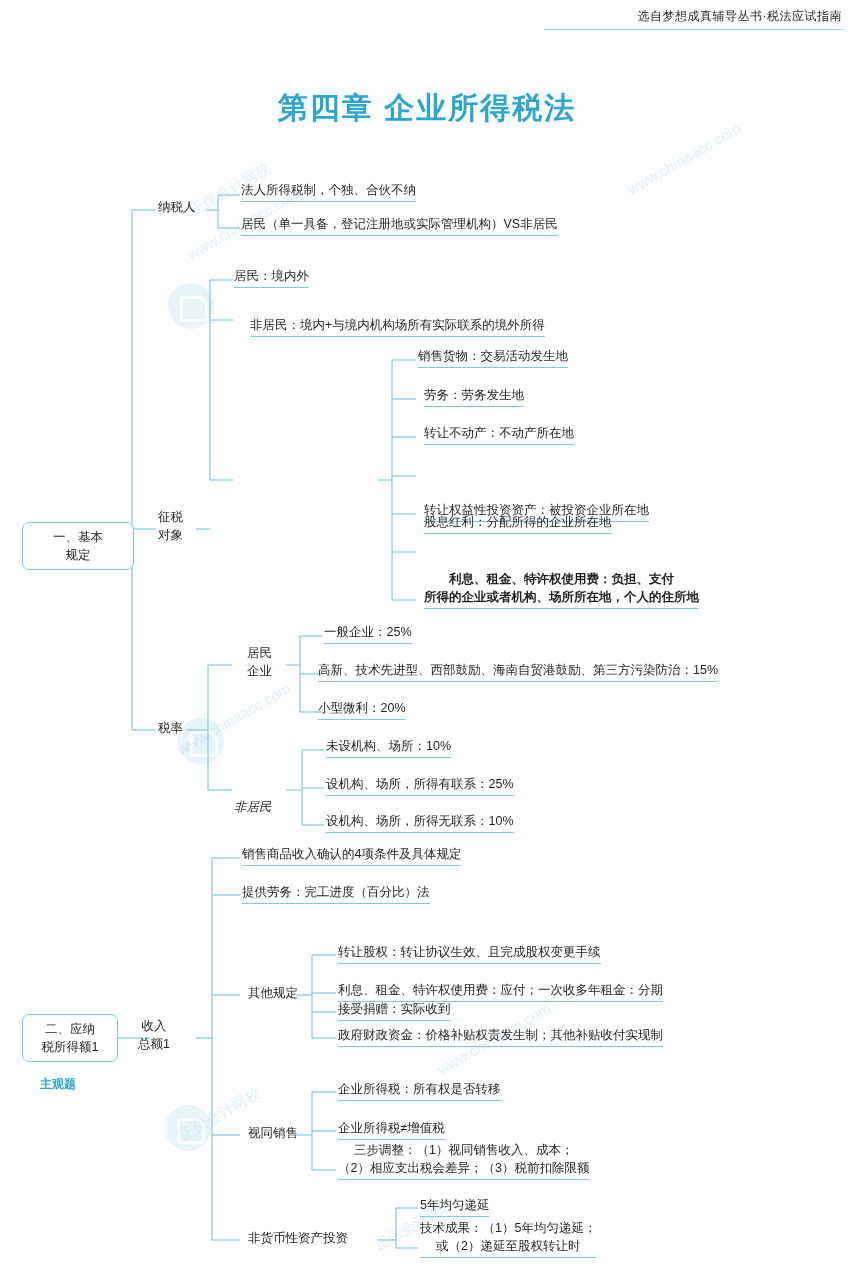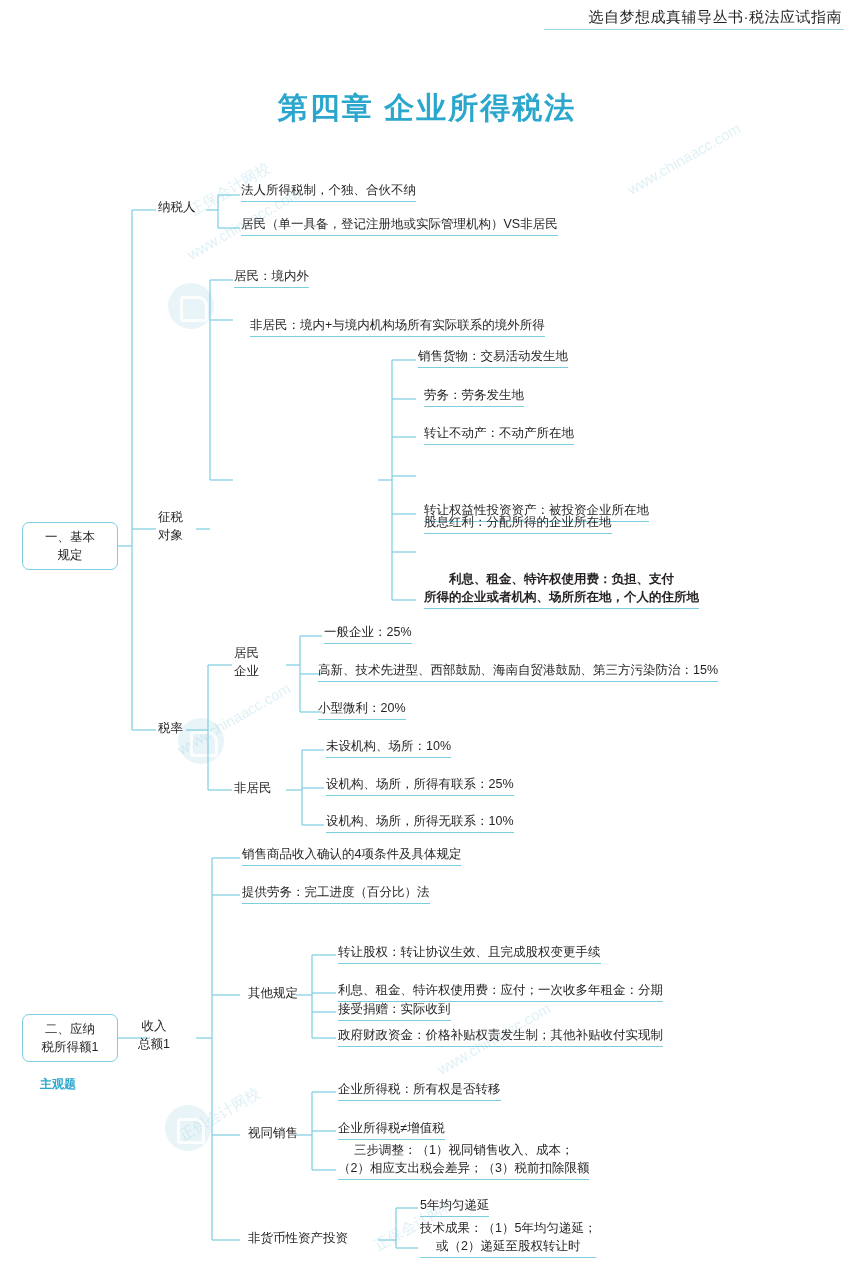--- a/index.html
+++ b/index.html
@@ -21,21 +21,21 @@
   #wires {
     position: absolute;
     left: 0; top: 0;
     width: 854px; height: 1265px;
     pointer-events: none;
   }
   .hdr {
     position: absolute;
     right: 12px;
     top: 8px;
-    font-size: 15px;
+    font-size: 12px;
     color: #231f20;
     letter-spacing: 0.5px;
     white-space: nowrap;
   }
   .hdr-rule {
     position: absolute;
     right: 10px;
     top: 29px;
     width: 300px;
     height: 1px;
@@ -201,21 +201,21 @@
       <path d="M312 1131 C 320 1131, 326 1131, 336 1131"></path>
       <path d="M312 1170 C 320 1170, 326 1170, 336 1170"></path>
 
       <path d="M378 1240 L396 1240"></path>
       <path d="M396 1208 L396 1248"></path>
       <path d="M396 1208 C 404 1208, 410 1208, 418 1208"></path>
       <path d="M396 1248 C 404 1248, 410 1248, 418 1248"></path>
     </g>
   </svg>
 
-  <div class="rootbox" style="left:22px; top:522px; width:96px; height:48px;">一、基本
+  <div class="rootbox" style="left:22px; top:522px; width:112px; height:48px;">一、基本
 规定</div>
   <div class="rootbox" style="left:22px; top:1014px; width:96px; height:48px;">二、应纳
 税所得额1</div>
   <div class="subj" style="left:40px; top:1076px;">主观题</div>
 
   <div class="node nb" style="left:158px; top:198px;">纳税人</div>
   <div class="node" style="left:241px; top:181px;">法人所得税制，个独、合伙不纳</div>
   <div class="node" style="left:241px; top:215px;">居民（单一具备，登记注册地或实际管理机构）VS非居民</div>
 
   <div class="node nb" style="left:158px; top:508px;">征税
@@ -225,23 +225,23 @@
 
   <div class="node" style="left:418px; top:347px;">销售货物：交易活动发生地</div>
   <div class="node" style="left:424px; top:386px;">劳务：劳务发生地</div>
   <div class="node" style="left:424px; top:424px;">转让不动产：不动产所在地</div>
   <div class="node" style="left:424px; top:501px;">转让权益性投资资产：被投资企业所在地</div>
   <div class="node" style="left:424px; top:513px;">股息红利：分配所得的企业所在地</div>
   <div class="node" style="left:424px; top:570px;font-weight:bold;">利息、租金、特许权使用费：负担、支付
 所得的企业或者机构、场所所在地，个人的住所地</div>
 
   <div class="node nb" style="left:158px; top:719px;">税率</div>
-  <div class="node nb" style="left:234px; top:644px;font-family:Liberation Serif, serif;">居民
+  <div class="node nb" style="left:247px; top:644px;font-family:Liberation Serif, serif;">居民
 企业</div>
-  <div class="node nb" style="left:234px; top:779px;">非居民</div>
+  <div class="node nb" style="left:234px; top:798px;font-style:italic;">非居民</div>
 
   <div class="node" style="left:324px; top:623px;">一般企业：25%</div>
   <div class="node" style="left:318px; top:661px;">高新、技术先进型、西部鼓励、海南自贸港鼓励、第三方污染防治：15%</div>
   <div class="node" style="left:318px; top:699px;">小型微利：20%</div>
 
   <div class="node" style="left:326px; top:737px;">未设机构、场所：10%</div>
   <div class="node" style="left:326px; top:775px;">设机构、场所，所得有联系：25%</div>
   <div class="node" style="left:326px; top:812px;">设机构、场所，所得无联系：10%</div>
 
   <div class="node nb" style="left:138px; top:1017px;">收入

